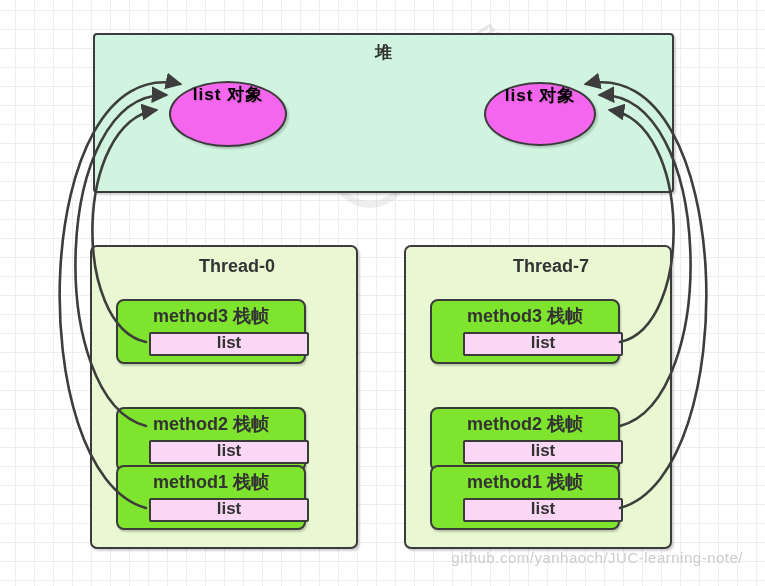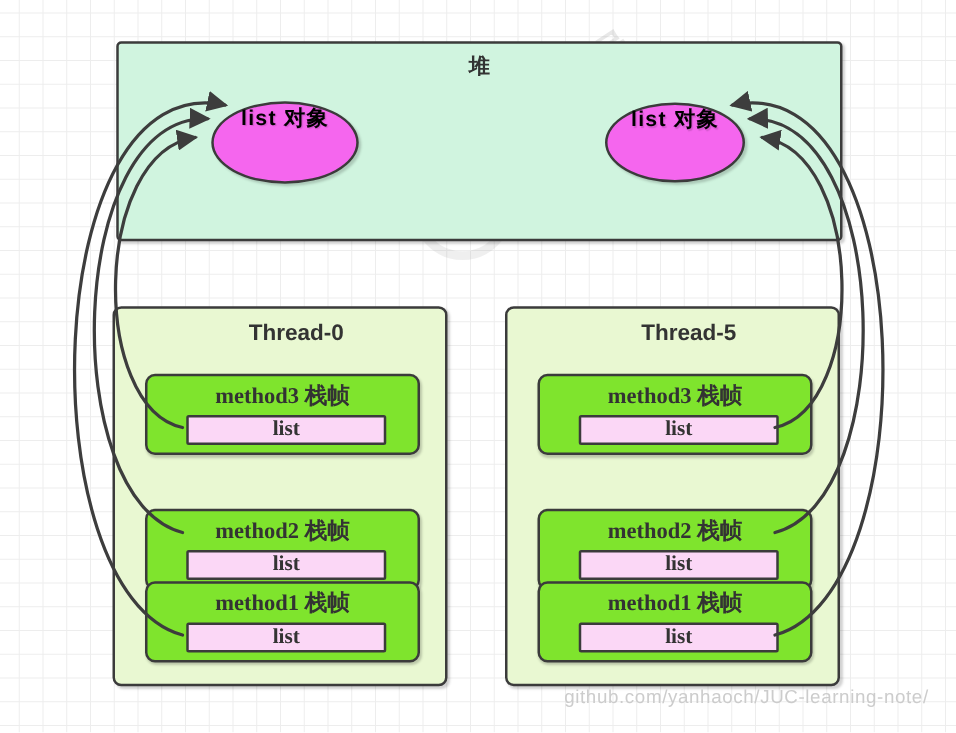--- a/index.html
+++ b/index.html
@@ -34,23 +34,23 @@
     position:absolute;top:245px;width:268px;height:304px;
     background:#e9f8d2;border:2px solid #3b3b3b;border-radius:7px;
     box-shadow:2px 2px 2px rgba(0,0,0,0.18);box-sizing:border-box;
   }
   .thread-0{left:90px;}
   .thread-1{left:404px;}
   .thread-title{
     text-align:center;margin-top:9px;font-size:18px;font-weight:bold;color:#333;padding-left:26px;
   }
   .frame{
-    position:absolute;left:24px;width:220px;height:65px;
+    position:absolute;left:24px;width:190px;height:65px;
     background:#7fe42d;border:2px solid #3b3b3b;border-radius:8px;
-    box-shadow:1px 2px 2px rgba(0,0,0,0.2);box-sizing:border-box;font-family:Liberation Serif, serif;
+    box-shadow:1px 2px 2px rgba(0,0,0,0.2);box-sizing:border-box;
   }
   .frame-0{top:52px;}
   .frame-1{top:136px;margin-top:24px;}
   .frame-2{top:218px;}
   .frame-title{
     text-align:center;margin-top:3px;font-size:18px;font-weight:bold;color:#333;
   }
   .list-var{
     position:absolute;left:31px;top:31px;width:160px;height:24px;
     background:#fbd7f6;border:2px solid #3b3b3b;border-radius:2px;
@@ -122,21 +122,21 @@
     </div>
     <div class="frame frame-2">
       <div class="frame-title">method1 栈帧</div>
       <div class="list-var">
         <span>list</span>
       </div>
     </div>
   </div>
 
   <div class="thread thread-1">
-    <div class="thread-title">Thread-5</div>
+    <div class="thread-title">Thread-7</div>
     <div class="frame frame-0">
       <div class="frame-title">method3 栈帧</div>
       <div class="list-var">
         <span>list</span>
       </div>
     </div>
     <div class="frame frame-1">
       <div class="frame-title">method2 栈帧</div>
       <div class="list-var">
         <span>list</span>

